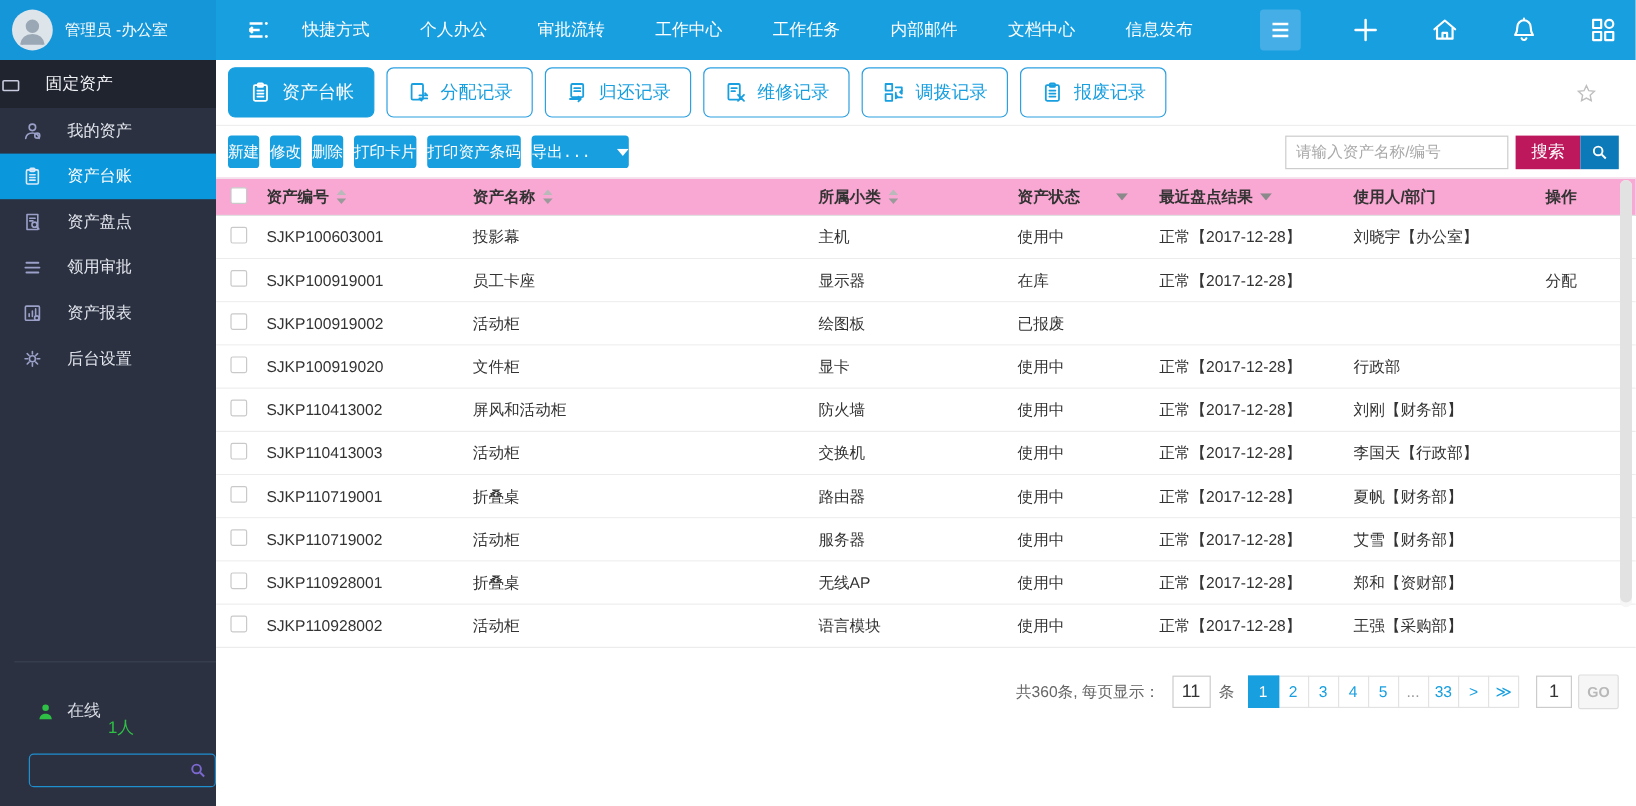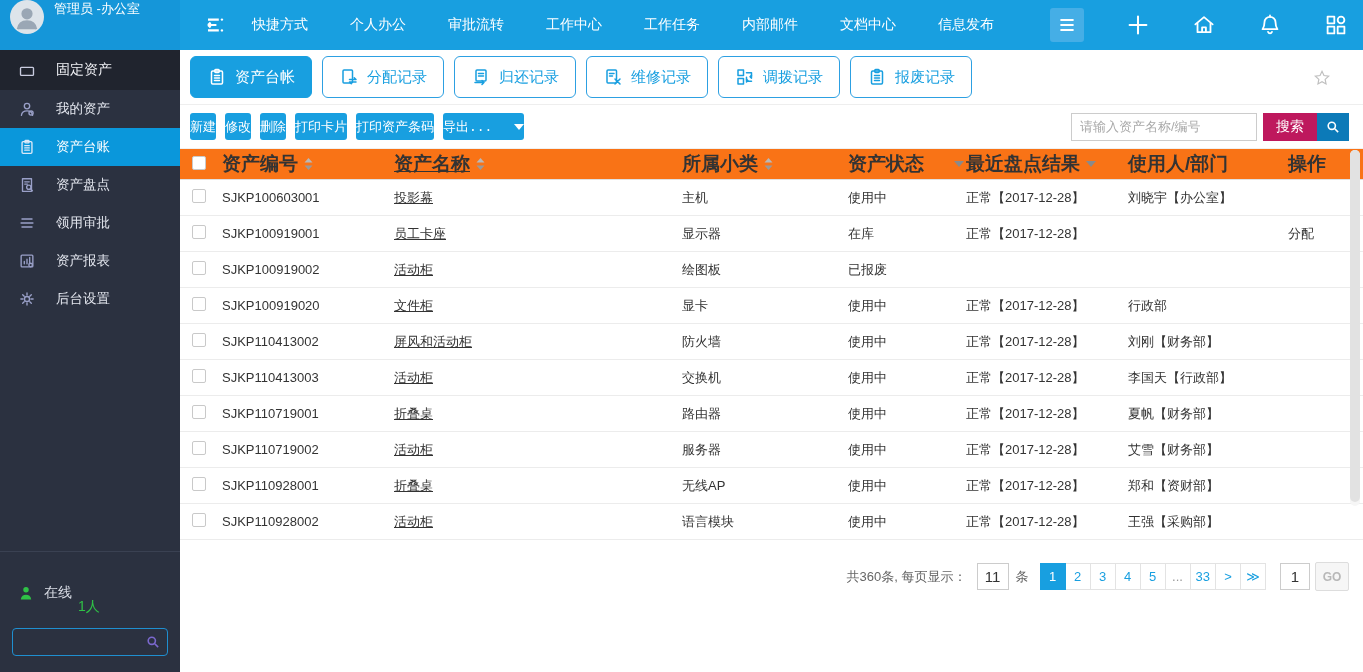--- a/index.html
+++ b/index.html
@@ -2,40 +2,40 @@
 <html><head>
 <meta charset="utf-8">
 <style>
   * { margin:0; padding:0; box-sizing:border-box; }
   html,body { width:1363px; height:672px; overflow:hidden;
     font-family:"Liberation Sans","DejaVu Sans",sans-serif; background:#fff; }
   svg { display:block; }
 
   
   .topbar { position:absolute; left:0; top:0; width:1363px; height:50px; background:#189fe0; display:flex; }
-  .topbar-left { width:180px; height:50px; background:#1596d9; display:flex; padding-left:10px; flex:none; }
+  .topbar-left { width:180px; height:50px; background:#1596d9; display:flex; align-items:center; padding-left:10px; flex:none; }
   .avatar { width:34px; height:34px; border-radius:50%; background:#dde4ea; overflow:hidden; position:relative; flex:none; }
   .avatar svg { position:absolute; left:3px; top:4px; }
   .username { color:#fff; font-size:13px; margin-left:10px; white-space:nowrap; }
   .topbar-main { flex:1; display:flex; align-items:center; padding-left:22px; }
   .nav-list-icon { width:24px; height:24px; color:#fff; margin-right:26px; flex:none; }
   .nav-item { color:#fff; font-size:14px; margin-right:42px; white-space:nowrap; cursor:pointer; }
   .hamburger { width:34px; height:34px; border-radius:3px; background:#45aee6; display:flex; align-items:center; justify-content:center; color:#fff; margin-left:14px; flex:none; }
   .topbar-icons { display:flex; align-items:center; margin-left:auto; padding-right:22px; }
   .tb-icon { width:24px; height:24px; color:#fff; margin-left:42px; cursor:pointer; }
 
   
   .sidebar { position:absolute; left:0; top:50px; width:180px; height:622px; background:#2b3140; }
-  .side-section { height:40px; background:#20242e; display:flex; align-items:center; padding-left:18px; color:#f0f1f5; font-size:14px; }
+  .side-section { height:40px; background:#20242e; display:flex; align-items:center; color:#f0f1f5; font-size:14px; }
   .side-section .s-icon { width:18px; height:18px; color:#c9cce0; margin-right:20px; }
   .side-item { height:38px; display:flex; align-items:center; padding-left:18px; color:#e3e6ee; font-size:13.5px; cursor:pointer; }
   .side-item .s-icon { width:18px; height:18px; color:#9aa0c8; margin-right:20px; }
   .side-item.active { background:#0a97db; color:#fff; }
   .side-item.active .s-icon { color:#dce9f8; }
-  .side-bottom { position:absolute; left:0; bottom:0; width:180px; padding:0 12px 16px 12px; }
+  .side-bottom { position:absolute; left:12px; bottom:0; width:180px; padding:0 12px 16px 12px; }
   .side-divider { border-top:1px solid #3a4152; margin:0 -12px 18px -12px; }
   .online-row { display:flex; align-items:center; margin-left:6px; margin-bottom:12px; font-size:14px; color:#d8dbe4; }
   .online-row .s-icon { width:16px; height:16px; color:#2fc146; margin-right:10px; }
   .online-count { color:#2fc146; margin-left:6px;margin-top:28px; }
   .side-search { position:relative; }
   .side-search input { width:100%; height:28px; background:transparent; border:1px solid #1f8fd0; border-radius:4px; color:#cfd3e0; padding:0 28px 0 8px; font-size:13px; outline:none; }
   .side-search .mag { position:absolute; right:7px; top:6px; width:16px; height:16px; color:#7b68ce; }
 
   
   .main { position:absolute; left:180px; top:50px; width:1183px; height:622px; background:#fff; }
@@ -54,25 +54,25 @@
   .search-zone input { width:186px; height:28px; border:1px solid #ccc; font-size:13px; padding:0 8px; color:#333; outline:none; }
   .search-zone input::placeholder { color:#a9a9a9; }
   .search-btn { display:flex; height:28px; margin-left:6px; cursor:pointer; }
   .search-btn .s-label { background:#be185d; color:#fff; font-size:14px; display:flex; align-items:center; padding:0 13px; }
   .search-btn .s-iconbox { width:32px; background:#0c7ab8; display:flex; align-items:center; justify-content:center; color:#fff; }
   .search-btn .s-iconbox svg { width:16px; height:16px; }
 
   
   .tablewrap { position:relative; }
   .trow { display:flex; align-items:center; padding-left:12px; }
-  .thead { height:32px; background:#f97316; border-top:1px solid #f0f0f0; border-bottom:1px solid #e0e0e0; font-weight:bold; font-size:19px; color:#333; }
+  .thead { height:32px; background:#f9a8d4; border-top:1px solid #f0f0f0; border-bottom:1px solid #e0e0e0; font-weight:bold; font-size:13px; color:#333; }
   .tbody-row { height:36px; border-bottom:1px solid #ececec; font-size:13px; color:#333; background:#fff; }
   .c0 { width:30px; flex:none; }
   .c1 { width:172px; flex:none; }
-  .c2 { width:288px; flex:none;text-decoration:underline; }
+  .c2 { width:288px; flex:none; }
   .c3 { width:166px; flex:none; }
   .c4 { width:118px; flex:none; display:flex; align-items:center; }
   .c5 { width:162px; flex:none; display:flex; align-items:center; }
   .c6 { width:160px; flex:none; }
   .c7 { flex:1; }
   .chk { width:14px; height:14px; border:1px solid #c9c9c9; border-radius:2px; background:#fff; cursor:pointer; }
   .sort-ic { display:inline-block; width:11px; height:14px; vertical-align:-2px; margin-left:5px; }
   .caret-ic { display:inline-block; width:10px; height:6px; }
   .hd-flex { display:flex; align-items:center; }
 

